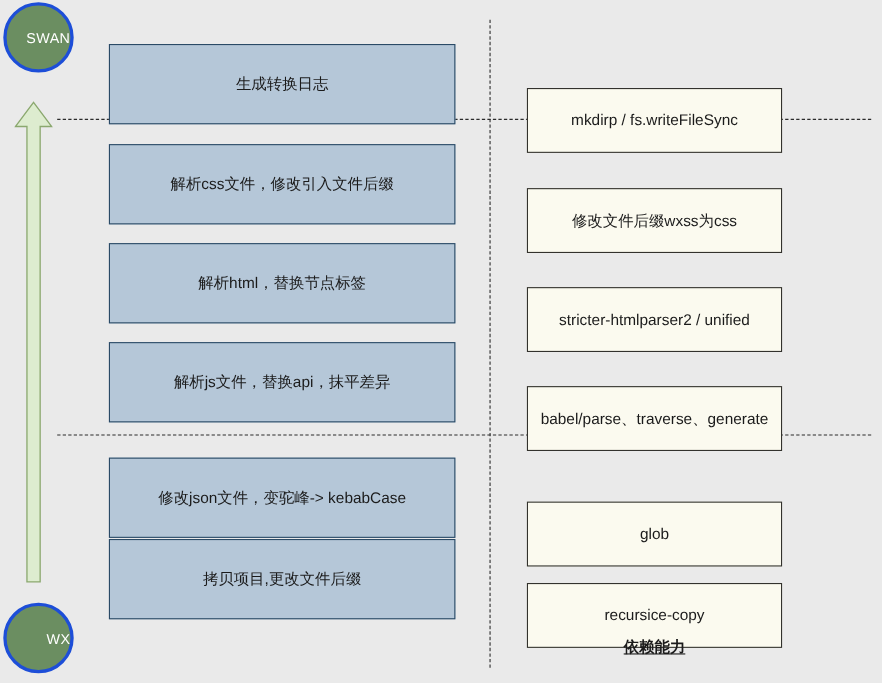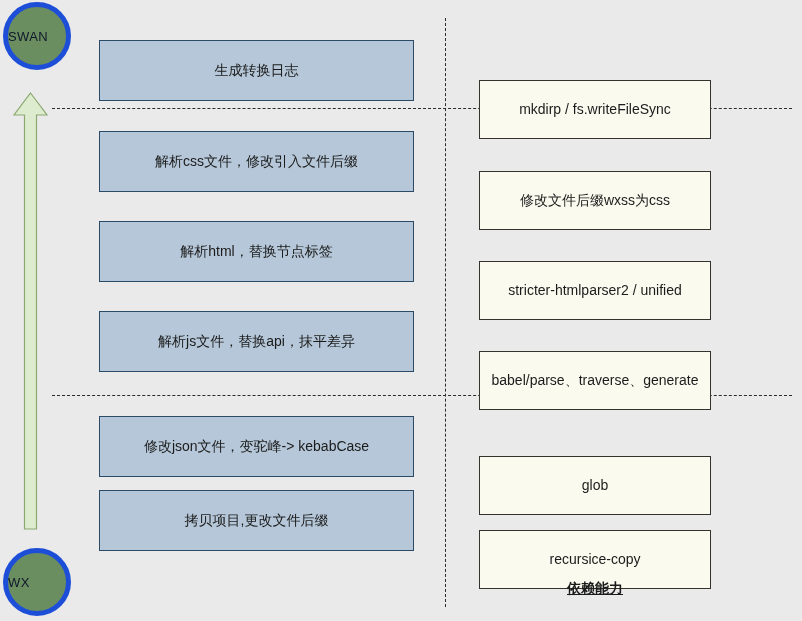--- a/index.html
+++ b/index.html
@@ -20,27 +20,27 @@
     background: #eaeaea;
   }
 
   
   .stage-circle {
     position: absolute;
     width: 58px;
     height: 58px;
     border-radius: 50%;
     background: #6b8e61;
-    border: 5px solid #1d4ed8;
-    color: #0f172a;
+    border: 3px solid #1d4ed8;
+    color: #ffffff;
     font-size: 13px;
     letter-spacing: 0.4px;
     display: flex;
     align-items: center;
-    justify-content: flex-start;
+    justify-content: flex-end;
   }
   #swan-circle { left: 3px; top: 2px; }
   #wx-circle   { left: 3px; top: 548px; }
 
   
   #flow-arrow {
     position: absolute;
     left: 13px;
     top: 91px;
     width: 35px;
@@ -74,21 +74,21 @@
     align-items: center;
     justify-content: center;
     text-align: center;
     font-size: 14px;
     color: #1b1b1b;
     line-height: 1.3;
   }
   .box.step {
     left: 99px;
     width: 315px;
-    height: 61px;
+    height: 73px;
     background: #b5c7d8;
     border: 1.5px solid #2a4a66;
   }
   .box.dep {
     left: 479px;
     width: 232px;
     height: 59px;
     background: #fbfaef;
     border: 1.5px solid #33322d;
     margin-top: 40px;

